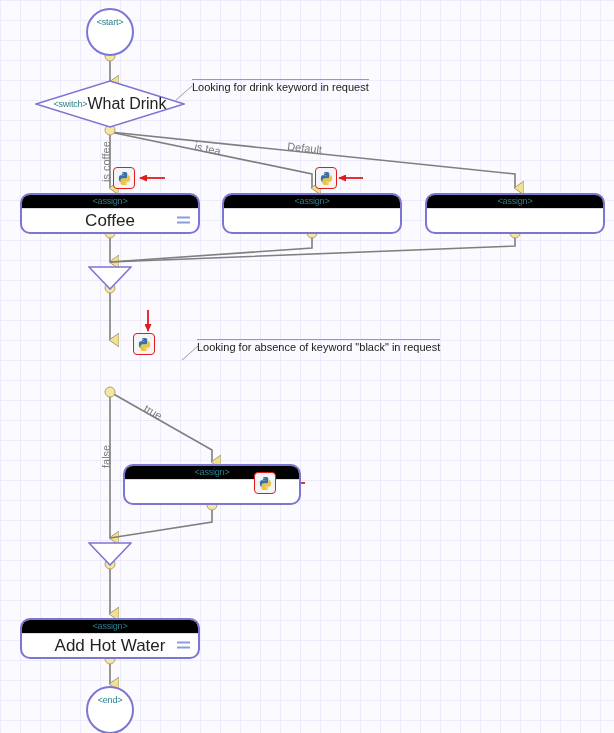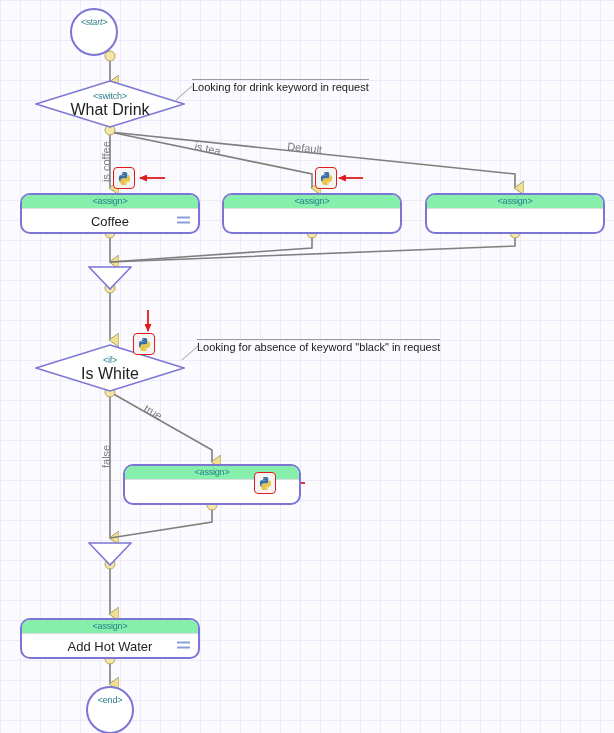--- a/index.html
+++ b/index.html
@@ -54,21 +54,20 @@
     position: absolute;
     left: 0; top: 0;
   }
   .diamond-text {
     position: absolute;
     left: 0;
     top: 0;
     width: 100%;
     height: 100%;
     display: flex;
-    flex-direction: column;
     align-items: center;
     justify-content: center;
     pointer-events: none;
   }
   .diamond-kind {
     font-size: 9px;
     color: #2b7f8c;
     letter-spacing: -0.2px;
     line-height: 11px;
   }
@@ -86,31 +85,31 @@
     overflow: hidden;
   }
   .assign-head {
     height: 13px;
     line-height: 13px;
     text-align: center;
     font-size: 9px;
     color: #2b7f8c;
     letter-spacing: -0.2px;
     border-bottom: 1px solid #dcdce4;
-    background: #86efac;
+    background: #000000;
   }
   .assign-body {
     position: relative;
     height: 24px;
     display: flex;
     align-items: center;
     justify-content: center;
   }
   .assign-name {
-    font-size: 13px;
+    font-size: 17px;
     color: #222;
   }
   .eq-icon {
     position: absolute;
     right: 8px;
     top: 50%;
     transform: translateY(-50%);
     width: 13px;
     height: 9px;
   }
@@ -218,21 +217,21 @@
       <line x1="148" y1="310" x2="148" y2="331" marker-end="url(#redarrow)"></line>
       <line x1="305" y1="483" x2="281" y2="483" marker-end="url(#redarrow)"></line>
     </g>
 
     <g stroke="#9b9b9b" stroke-width="1" fill="none">
       <path d="M176,100 L192,86"></path>
       <path d="M182,360 L198,346"></path>
     </g>
   </svg>
 
-  <div class="node terminal" style="left:70px; top:8px;font-style:italic;">
+  <div class="node terminal" style="left:86px; top:8px;">
     <span class="tlabel">&lt;start&gt;</span>
   </div>
 
   <div class="diamond-wrap" style="left:35px; top:80px; width:150px; height:48px;">
     <svg class="diamond-shape" width="150" height="48" viewBox="0 0 150 48">
       <polygon points="75,1 149,24 75,47 1,24" fill="#ffffff" stroke="#7b76d4" stroke-width="1.6"></polygon>
     </svg>
     <div class="diamond-text">
       <span class="diamond-kind">&lt;switch&gt;</span>
       <span class="diamond-name">What Drink</span>
@@ -257,29 +256,20 @@
   <div class="node assign" style="left:425px; top:193px; width:180px; height:41px;">
     <div class="assign-head">&lt;assign&gt;</div>
   </div>
 
   <div class="merge" style="left:88px; top:266px;">
     <svg width="44" height="24" viewBox="0 0 44 24">
       <polygon points="1,1 43,1 22,23" fill="#ffffff" stroke="#7b76d4" stroke-width="1.6"></polygon>
     </svg>
   </div>
 
-  <div class="diamond-wrap" style="left:35px; top:344px; width:150px; height:48px;">
-    <svg class="diamond-shape" width="150" height="48" viewBox="0 0 150 48">
-      <polygon points="75,1 149,24 75,47 1,24" fill="#ffffff" stroke="#7b76d4" stroke-width="1.6"></polygon>
-    </svg>
-    <div class="diamond-text">
-      <span class="diamond-kind">&lt;if&gt;</span>
-      <span class="diamond-name">Is White</span>
-    </div>
-  </div>
 
   <div class="node assign" style="left:123px; top:464px; width:178px; height:41px;">
     <div class="assign-head">&lt;assign&gt;</div>
   </div>
 
   <div class="merge" style="left:88px; top:542px;">
     <svg width="44" height="24" viewBox="0 0 44 24">
       <polygon points="1,1 43,1 22,23" fill="#ffffff" stroke="#7b76d4" stroke-width="1.6"></polygon>
     </svg>
   </div>

